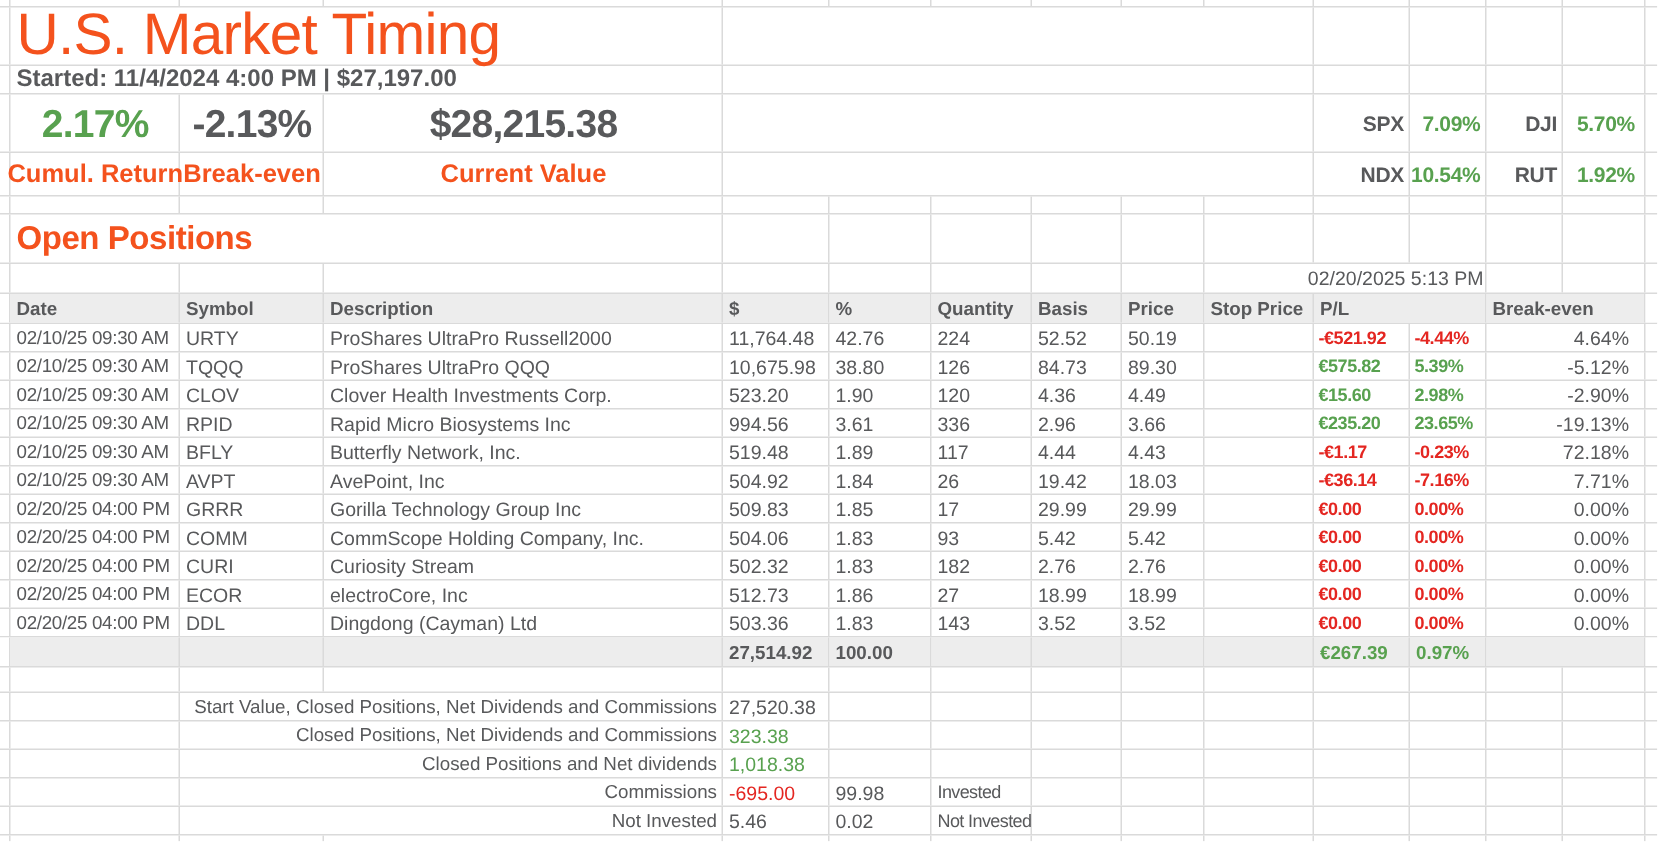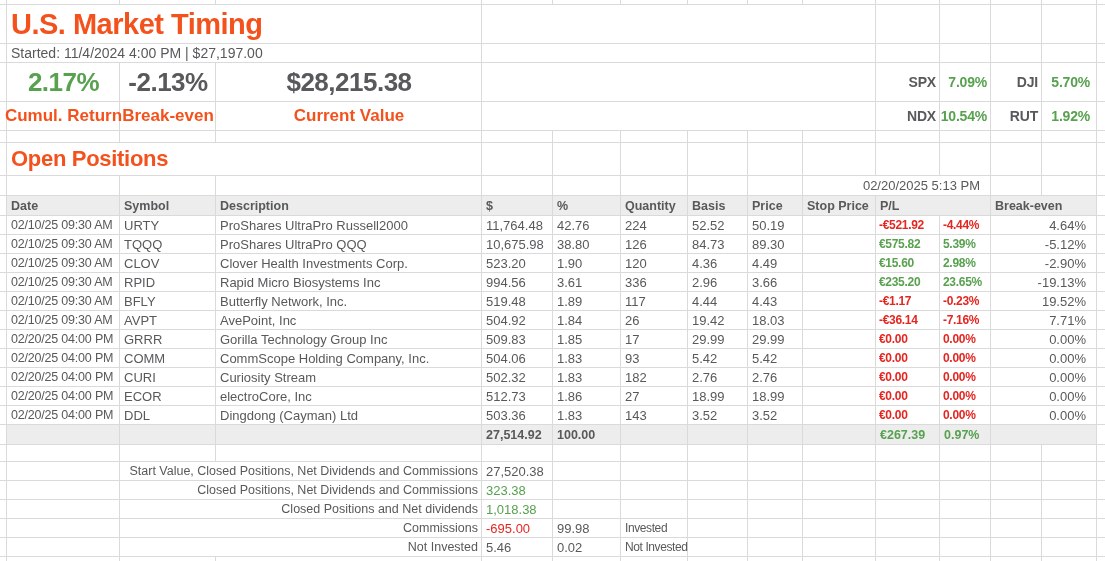--- a/index.html
+++ b/index.html
@@ -28,28 +28,28 @@
   .cAC{width:475px}.cBC{width:362px}.cDI{width:394px}.cJK{width:115px}
   .cLM{width:106px}.cIJK{width:188px}
   
   .h4{height:4px;border-bottom:none}.h5{height:5px}.h12{height:12px}
   .h17{height:17px}.h19{height:19px}.h20{height:20px}.h29{height:29px}
   .h33{height:33px}.h39{height:39px}
   
   .band .c{background:var(--band);font-weight:700;font-size:12.5px}
   .band .g,.band .cN{background:#fff}
   
-  .title-c{font-size:29px;font-weight:700;color:var(--orange);letter-spacing:-.5px}
-  .started-c{font-size:14px;font-weight:400}
+  .title-c{font-size:39px;font-weight:400;color:var(--orange);letter-spacing:-.5px}
+  .started-c{font-size:16px;font-weight:700}
   .stat{justify-content:center;font-weight:700;font-size:26px;letter-spacing:-.5px}
   .lbl{justify-content:center;font-weight:700;font-size:17px;color:var(--orange)}
   .idx{justify-content:flex-end;font-weight:700;font-size:14px;letter-spacing:-.2px;padding-right:3px}
   .cM.idx{padding-right:6px}
   .open-c{font-size:22px;font-weight:700;color:var(--orange);letter-spacing:-.3px}
-  .ts-c{justify-content:flex-end;padding-right:10px}
+  .ts-c{justify-content:flex-end;padding-right:1px}
   .be{justify-content:flex-end;padding-right:10px}
   .pl{font-weight:700;font-size:12px;letter-spacing:-.3px;padding-left:3px}
   .cell-date{font-size:12.5px;letter-spacing:-.2px}
   .cell-note{font-size:12px;letter-spacing:-.4px}
   .sum-label{justify-content:flex-end;font-size:12.5px}
   .sum-val.green,.sum-val.red{font-weight:400}
   .green{color:var(--green)}
   .red{color:var(--red)}
   .dark{color:var(--text)}
 </style>
@@ -261,21 +261,21 @@
     <div class="c cB">BFLY</div>
     <div class="c cC">Butterfly Network, Inc.</div>
     <div class="c cD">519.48</div>
     <div class="c cE">1.89</div>
     <div class="c cF">117</div>
     <div class="c cG">4.44</div>
     <div class="c cH">4.43</div>
     <div class="c cI"></div>
     <div class="c cJ pl red">-€1.17</div>
     <div class="c cK pl red">-0.23%</div>
-    <div class="c cLM be">19.52%</div>
+    <div class="c cLM be">72.18%</div>
     <div class="c cN"></div>
   </div>
       <div class="r h19">
     <div class="c g"></div>
     <div class="c cA cell-date">02/10/25 09:30 AM</div>
     <div class="c cB">AVPT</div>
     <div class="c cC">AvePoint, Inc</div>
     <div class="c cD">504.92</div>
     <div class="c cE">1.84</div>
     <div class="c cF">26</div>

